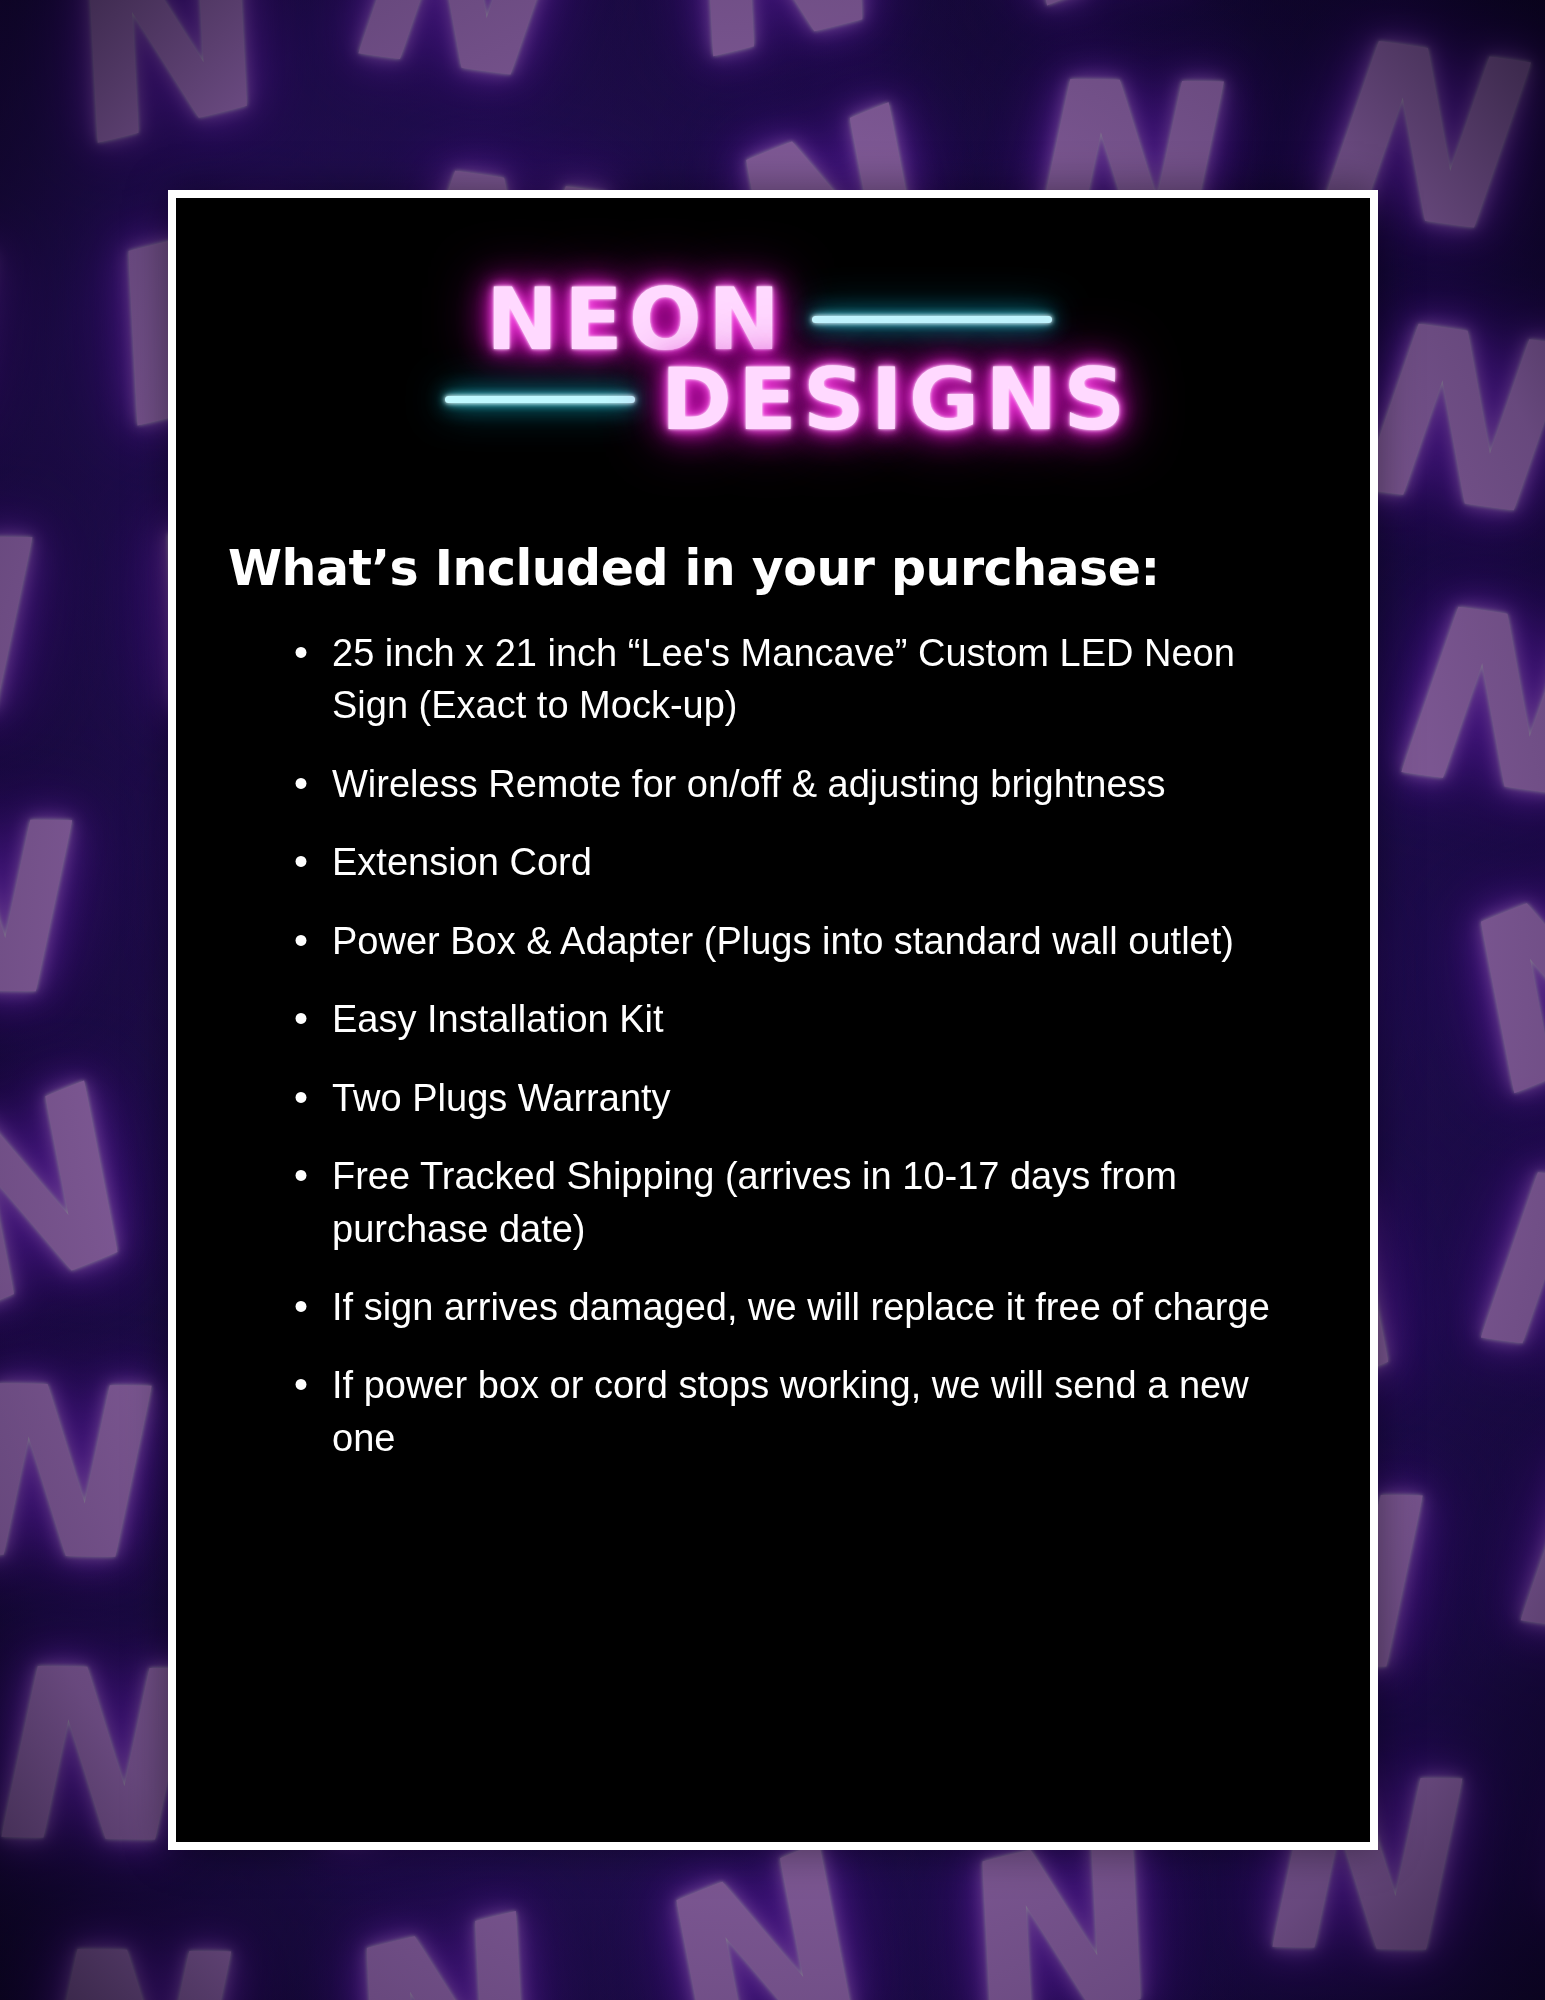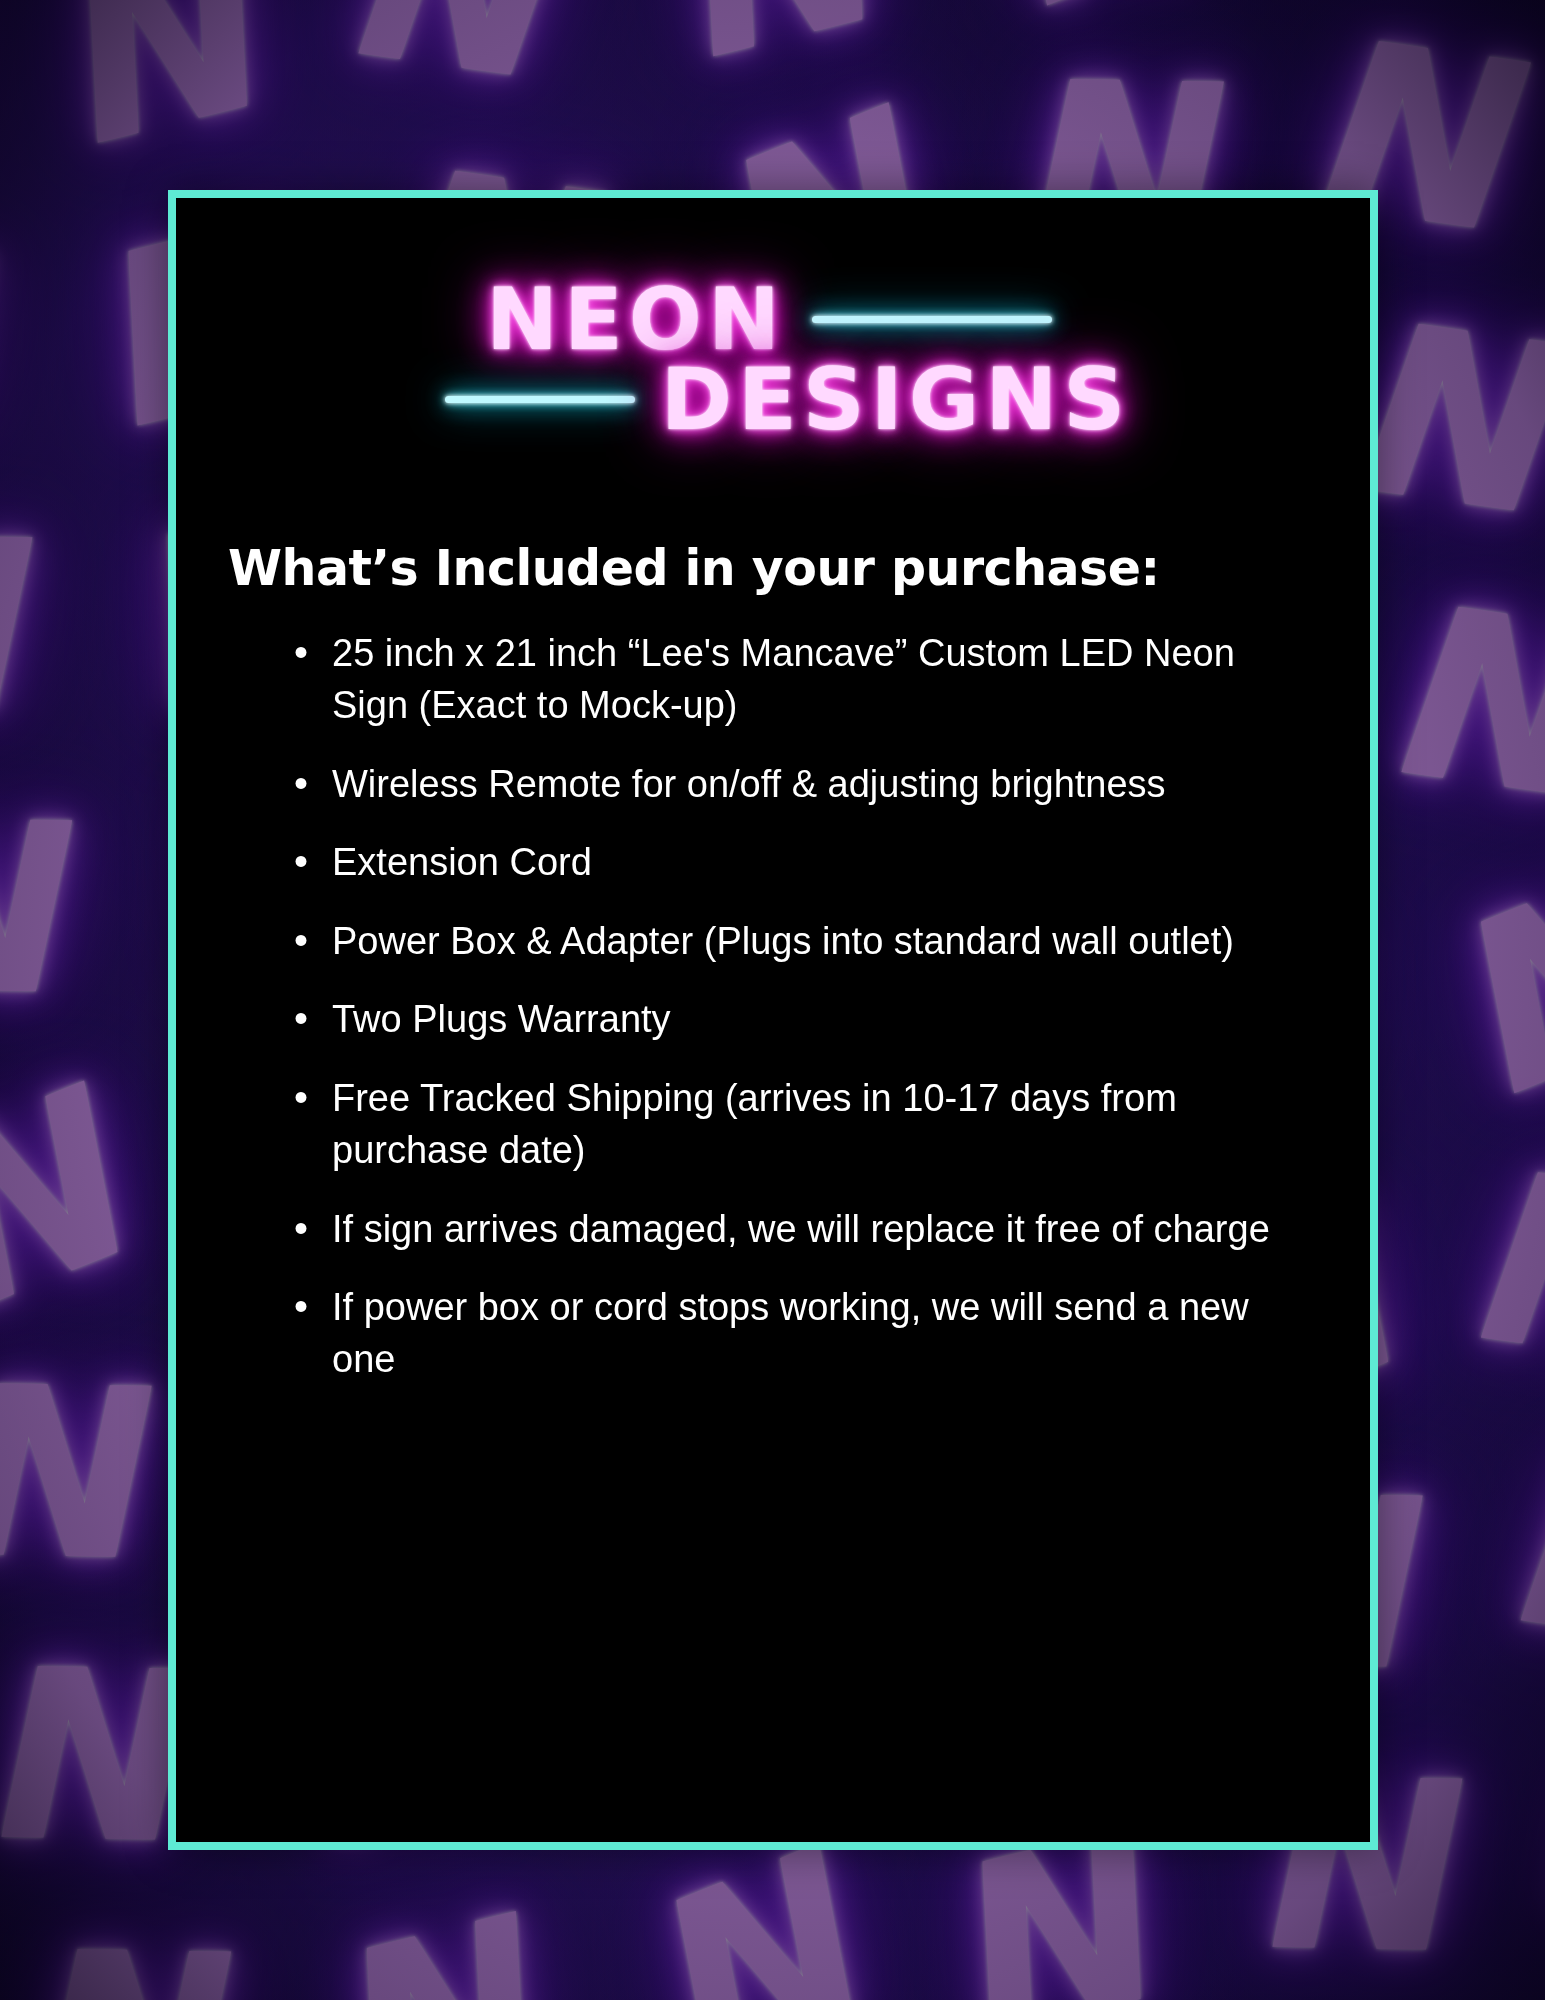--- a/index.html
+++ b/index.html
@@ -71,21 +71,21 @@
     pointer-events: none;
   }
 
   
   .card-frame {
     position: absolute;
     left: 168px;
     top: 190px;
     width: 1210px;
     height: 1660px;
-    background: #5eead4;
+    background: #ffffff;
     padding: 8px;
     box-sizing: border-box;
     box-shadow: 0 0 40px rgba(0,0,0,0.45);
   }
   .card {
     width: 100%;
     height: 100%;
     background: #000000;
     box-sizing: border-box;
     padding: 60px 52px 40px 52px;
@@ -256,20 +256,21 @@
         </div>
       </div>
 
       <h1 class="heading">What’s Included in your purchase:</h1>
 
       <ul class="list">
         <li class="list-item">25 inch x 21 inch “Lee's Mancave” Custom LED Neon Sign (Exact to Mock-up)</li>
         <li class="list-item">Wireless Remote for on/off &amp; adjusting brightness</li>
         <li class="list-item">Extension Cord</li>
         <li class="list-item">Power Box &amp; Adapter (Plugs into standard wall outlet)</li>
+        <li class="list-item">Easy Installation Kit</li>
         <li class="list-item">Two Plugs Warranty</li>
         <li class="list-item">Free Tracked Shipping (arrives in 10-17 days from purchase date)</li>
         <li class="list-item">If sign arrives damaged, we will replace it free of charge</li>
         <li class="list-item">If power box or cord stops working, we will send a new one</li>
       </ul>
 
     </div>
   </div>
 
 </div>

